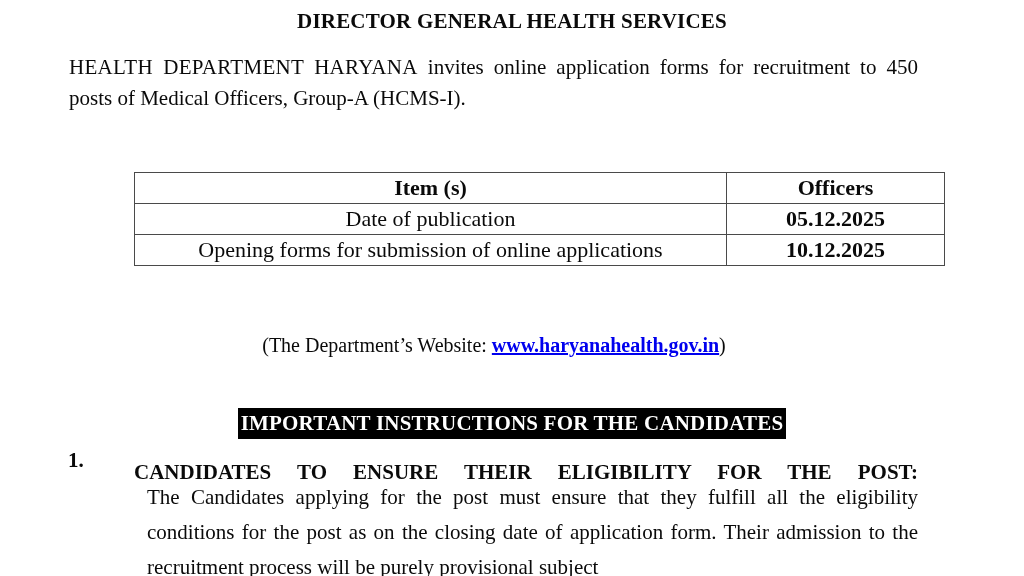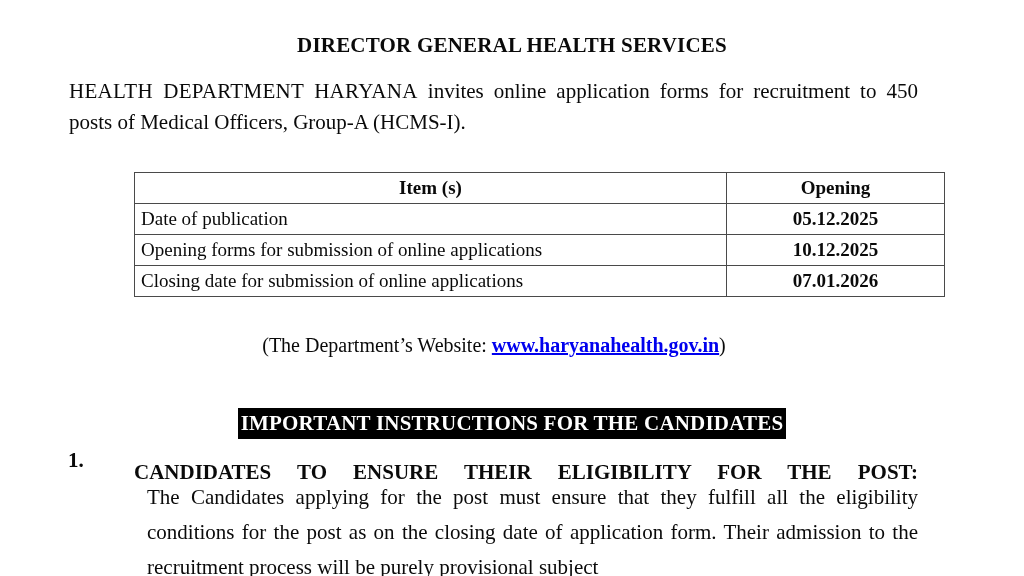--- a/index.html
+++ b/index.html
@@ -18,21 +18,21 @@
 
   .page {
     position: relative;
     width: 1024px;
     height: 576px;
   }
 
   
   .masthead {
     text-align: center;
-    padding-top: 32px;
+    padding-top: 8px;
   }
   .masthead-line {
     font-weight: bold;
     font-size: 21px;
     letter-spacing: 0.2px;
     line-height: 26px;
     white-space: nowrap;
   }
   .masthead-line.second {
     font-size: 19px;
@@ -63,33 +63,33 @@
   table.timeline {
     border-collapse: collapse;
     width: 100%;
     table-layout: fixed;
   }
   table.timeline th,
   table.timeline td {
     border: 1px solid #4a4a4a;
     height: 30px;
     padding: 0 6px;
-    font-size: 19px;
+    font-size: 22px;
     line-height: 20px;
     vertical-align: middle;
   }
   table.timeline th {
     font-weight: bold;
     text-align: center;
   }
   table.timeline col.item-col { width: 592px; }
   table.timeline col.time-col { width: 218px; }
   td.item-cell {
     font-weight: normal;
-    text-align: left;
+    text-align: center;
     padding-left: 10px;
   }
   td.time-cell {
     font-weight: bold;
     text-align: center;
   }
 
   
   .website-line {
     position: absolute;
@@ -180,36 +180,32 @@
 
   <div class="table-wrap">
     <table class="timeline">
       <colgroup>
         <col class="item-col">
         <col class="time-col">
       </colgroup>
       <thead>
         <tr>
           <th>Item (s)</th>
-          <th>Opening</th>
+          <th>Officers</th>
         </tr>
       </thead>
       <tbody>
         <tr>
           <td class="item-cell">Date of publication</td>
           <td class="time-cell">05.12.2025</td>
         </tr>
         <tr>
           <td class="item-cell">Opening forms for submission of online applications</td>
           <td class="time-cell">10.12.2025</td>
         </tr>
-        <tr>
-          <td class="item-cell">Closing date for submission of online applications</td>
-          <td class="time-cell">07.01.2026</td>
-        </tr>
       </tbody>
     </table>
   </div>
 
   <div class="website-line"><span>(The Department’s Website: </span><a class="url" href="#">www.haryanahealth.gov.in</a><span>)</span></div>
 
   <div class="highlight-heading">
     <span class="block">IMPORTANT INSTRUCTIONS FOR THE CANDIDATES</span>
   </div>
 

